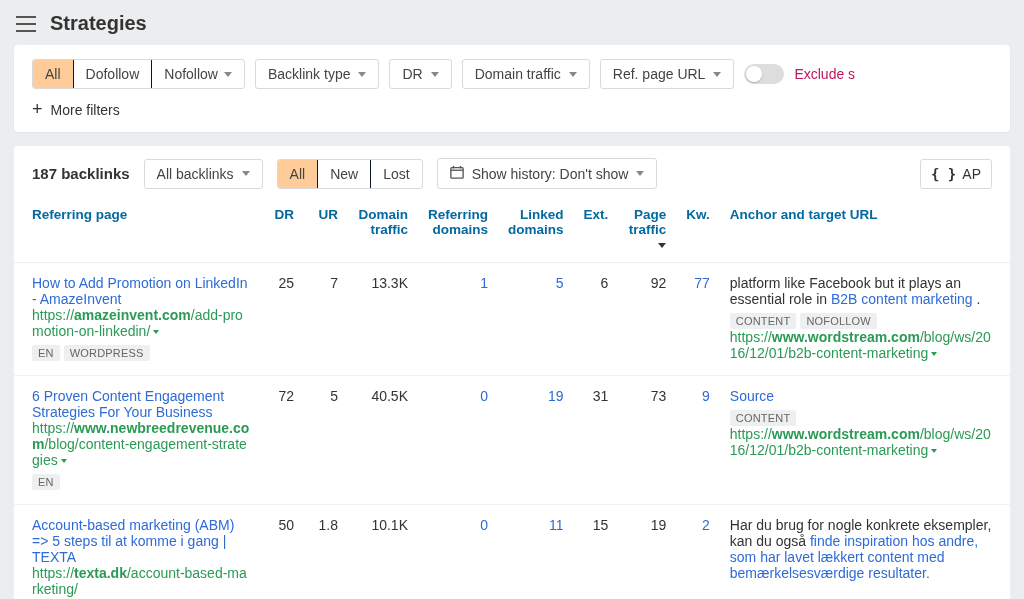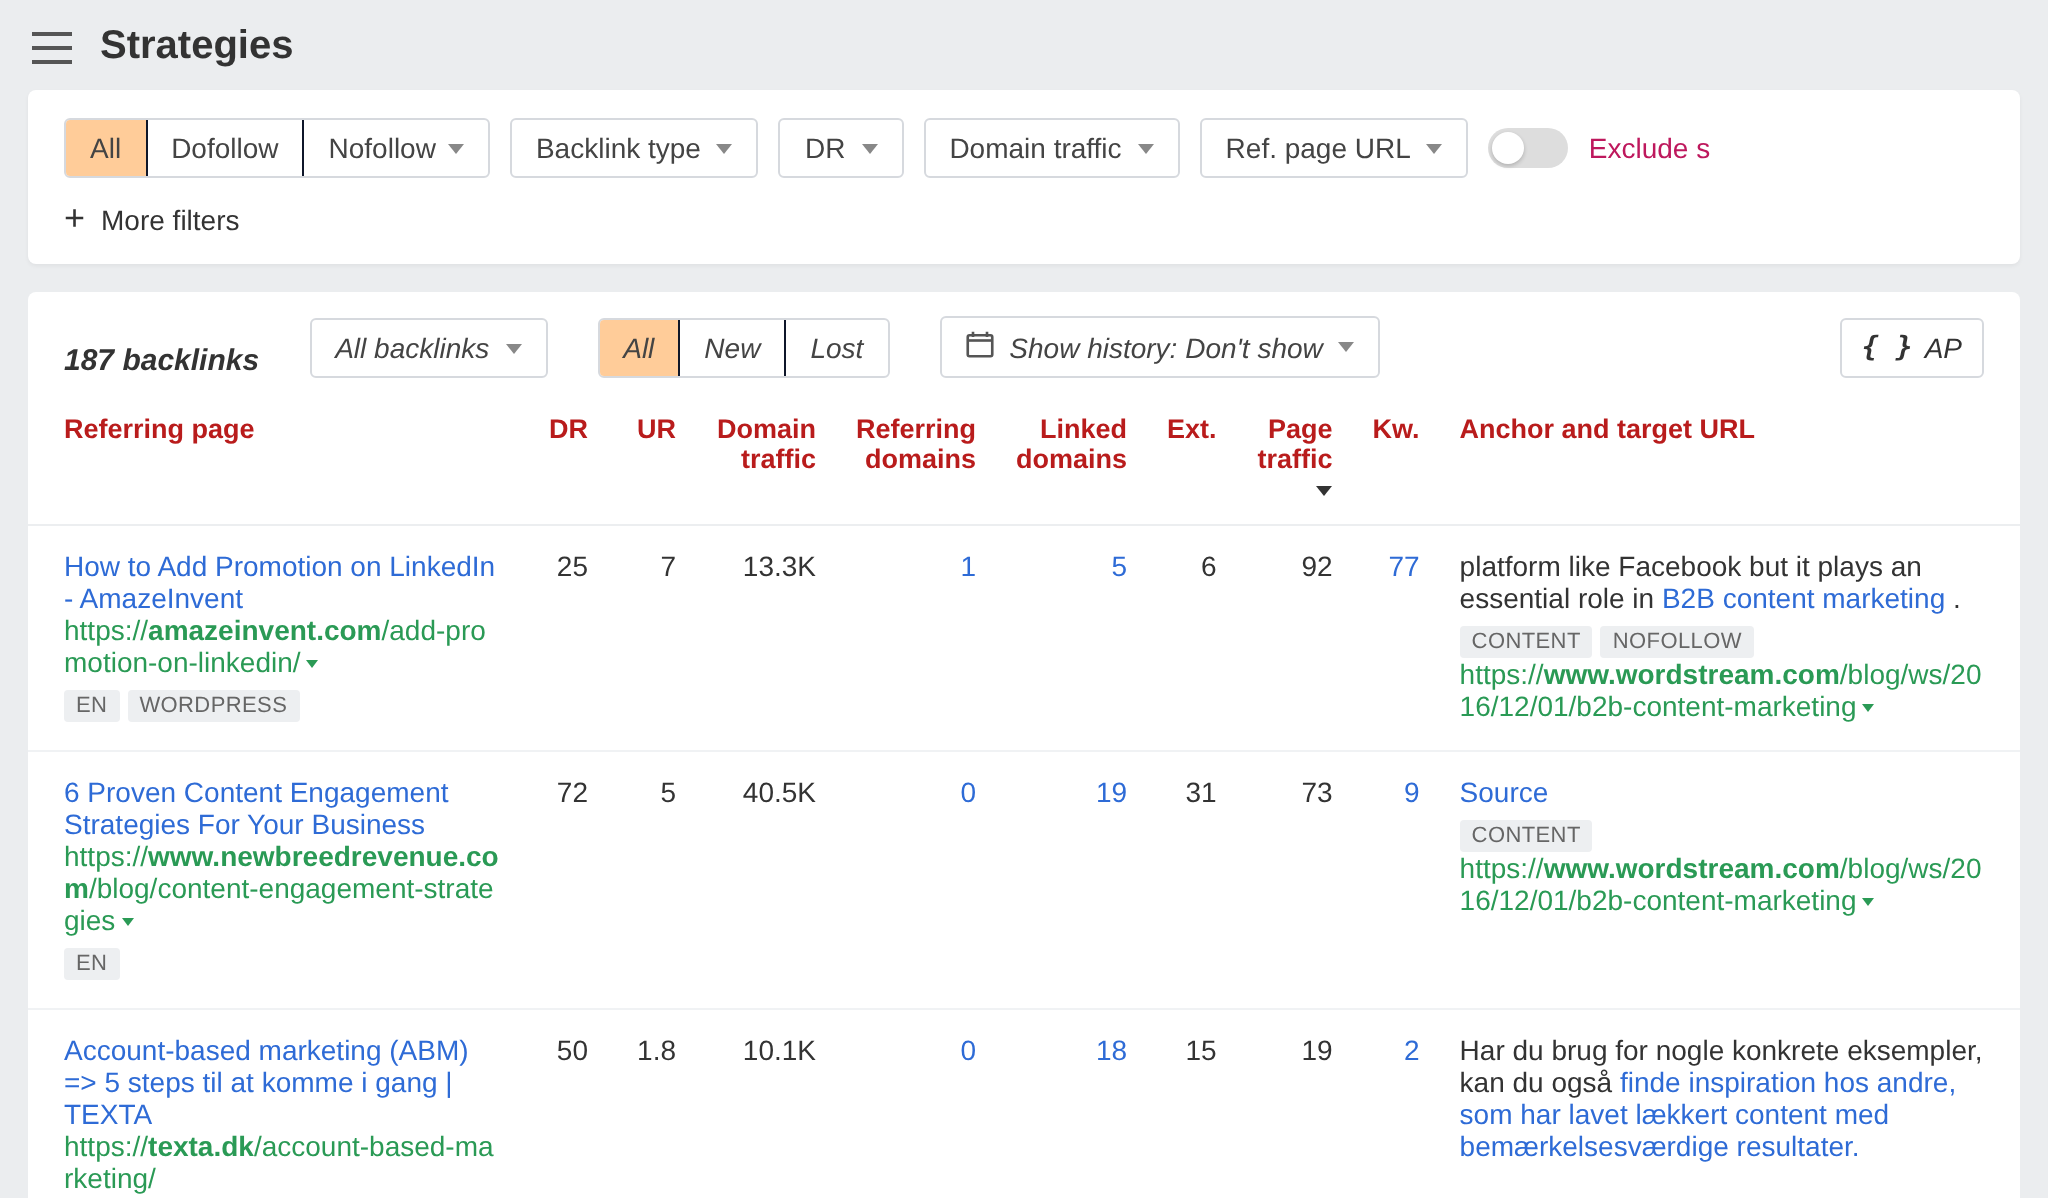--- a/index.html
+++ b/index.html
@@ -87,35 +87,34 @@
   .toggle-label { color:#be185d; }
   .filters-row2 { margin-top:10px; display:flex; align-items:center; gap:8px; }
   .plus { font-size:18px; color:#333; }
 
   .content {
     margin: 14px 14px 0;
     background:#fff;
     border-radius:4px;
   }
   .content-top {
-    display:flex; align-items:flex-end; gap:25px;
+    display:flex; align-items:center; gap:14px;
     padding:12px 18px 10px;
-    font-style:italic;
   }
   .backlinks-count { font-weight:600; font-size:15px; }
   .api-btn {
     margin-left:auto;
     display:flex; align-items:center; gap:6px;
     border:1px solid #d6d9de; border-radius:3px; padding:6px 10px; cursor:pointer;
   }
   .braces { font-family: monospace; font-weight:bold; }
 
   table { width:100%; border-collapse: collapse; }
   thead th {
-    text-align:left; font-weight:600; font-size:13.5px; color:#b91c1c;
+    text-align:left; font-weight:600; font-size:13.5px; color:#0369a1;
     padding: 8px 10px 10px; border-bottom:1px solid #eceef0;
     vertical-align:top;
   }
   th.num, td.num { text-align:right; }
   tbody td {
     padding: 12px 10px 14px;
     vertical-align:top;
     border-bottom:1px solid #f0f2f4;
     font-size:14px;
   }
@@ -253,21 +252,21 @@
           <td class="num">73</td>
           <td class="num"><a class="link-blue">9</a></td>
           <td class="anchor-col"><span class="anchor-text"><a class="link-blue">Source</a></span><br><span class="badge">CONTENT</span><br><a class="link-green">https://<b>www.wordstream.com</b>/blog/ws/2016/12/01/b2b-content-marketing<span class="tiny-caret"></span></a></td>
         </tr>
         <tr>
           <td class="ref-col"><a class="link-blue">Account-based marketing (ABM) =&gt; 5 steps til at komme i gang | TEXTA</a><br><a class="link-green">https://<b>texta.dk</b>/account-based-marketing/</a><br></td>
           <td class="num">50</td>
           <td class="num">1.8</td>
           <td class="num">10.1K</td>
           <td class="num"><a class="link-blue">0</a></td>
-          <td class="num"><a class="link-blue">18</a></td>
+          <td class="num"><a class="link-blue">11</a></td>
           <td class="num">15</td>
           <td class="num">19</td>
           <td class="num"><a class="link-blue">2</a></td>
           <td class="anchor-col"><span class="anchor-text">Har du brug for nogle konkrete eksempler, kan du også <a class="link-blue">finde inspiration hos andre, som har lavet lækkert content med bemærkelsesværdige resultater.</a></span><br><br></td>
         </tr>
       </tbody>
   </table>
 </div>
 
 </body></html>

